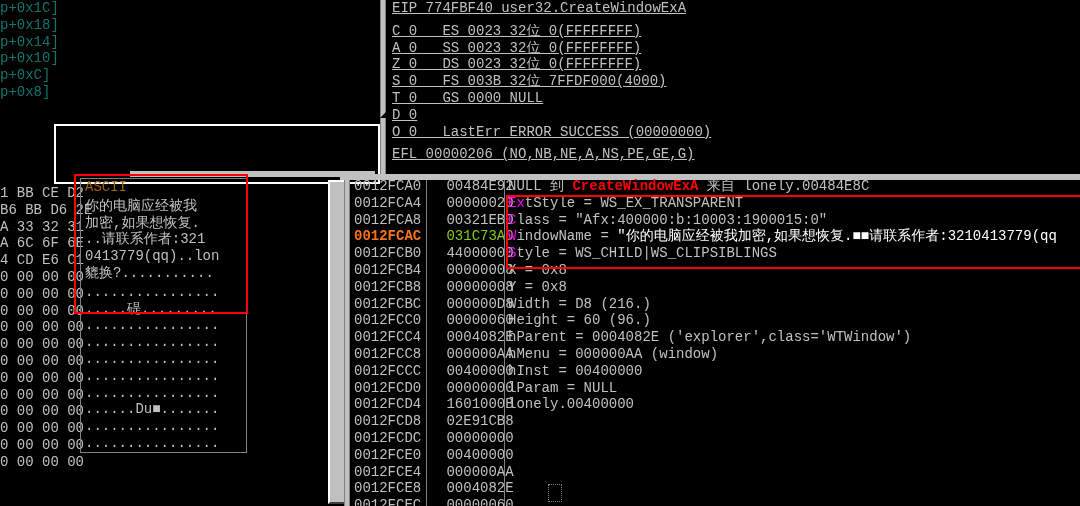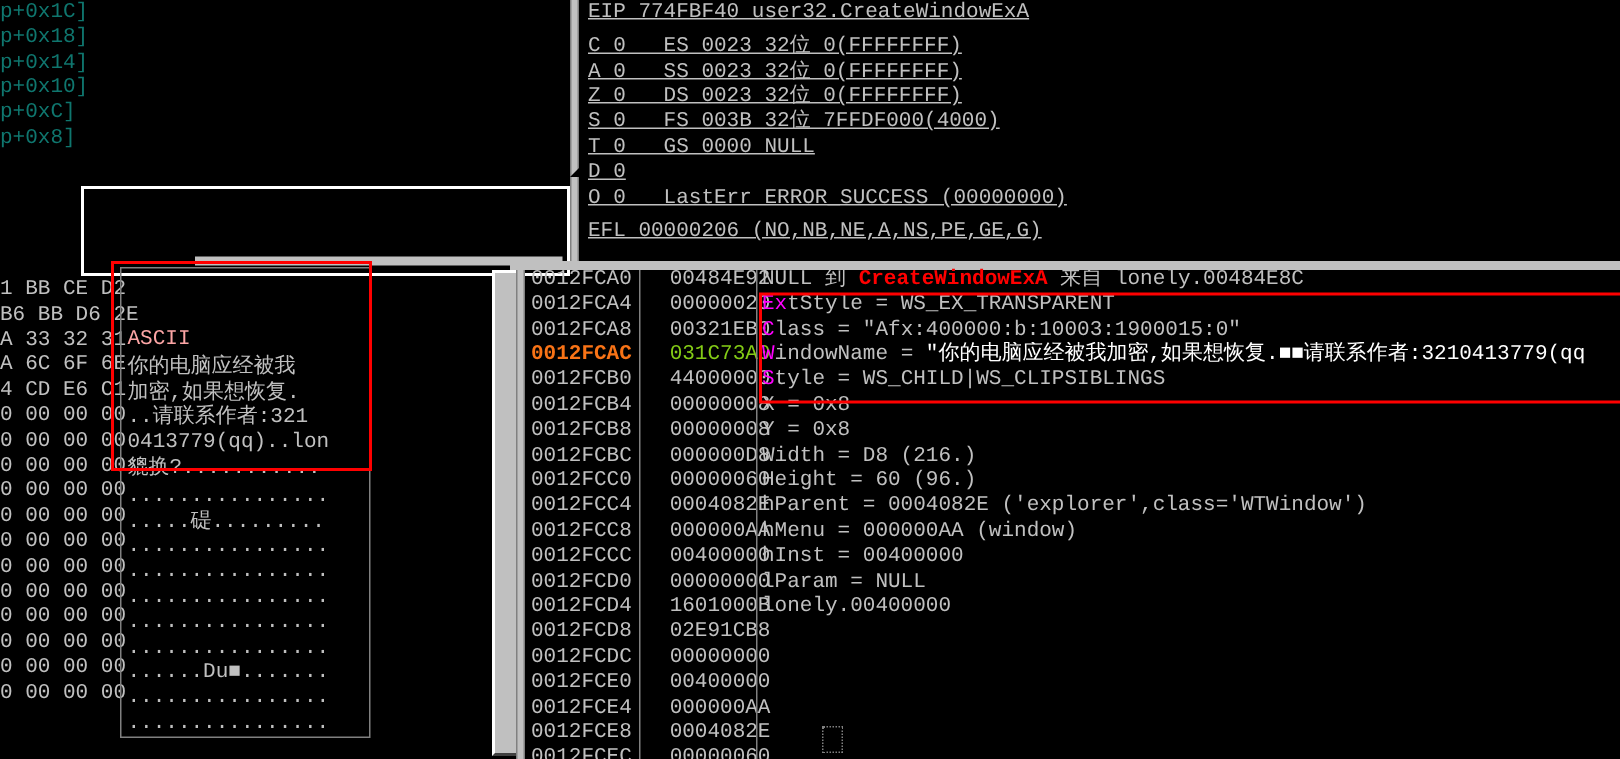--- a/index.html
+++ b/index.html
@@ -15,21 +15,21 @@
   .vdiv{position:absolute;top:0;bottom:0;width:6px;background:#c0c0c0;}
   .vdiv .edge{position:absolute;top:0;bottom:0;width:1px;background:#808080;}
   .vdiv .edge.l{left:0;}
   .vdiv .edge.r{right:0;}
   .vdiv .arrow{position:absolute;left:0;width:0;height:0;border-left:6px solid transparent;border-right:6px solid transparent;}
   .hscroll{position:absolute;left:130px;right:0;height:6px;background:#c0c0c0;}
   .raised{border:2px solid;border-color:#fff #404040 #404040 #fff;background:#c0c0c0;}
   .hex-pane{position:absolute;left:0;top:185px;width:250px;}
   .hex-line{white-space:pre;}
   .ascii-pane{position:absolute;left:80px;top:178px;width:165px;border:1px solid #808080;color:#c0c0c0;}
-  .ascii-head{color:#fca5a5;padding-left:4px;margin-top:39px;}
+  .ascii-head{color:#a16207;padding-left:4px;}
   .ascii-body{padding:2px 4px;}
   .ascii-hl{position:absolute;border:2px solid #ff0000;z-index:5;}
   .stack-pane{position:absolute;left:354px;top:178px;width:156px;}
   .stack-line{white-space:pre;}
   .comment-pane{position:absolute;left:508px;top:178px;right:0;}
   .cm-line{white-space:pre;overflow:hidden;}
   .stack-hl{position:absolute;border:2px solid #ff0000;z-index:5;}
   
 </style>
 </head>

